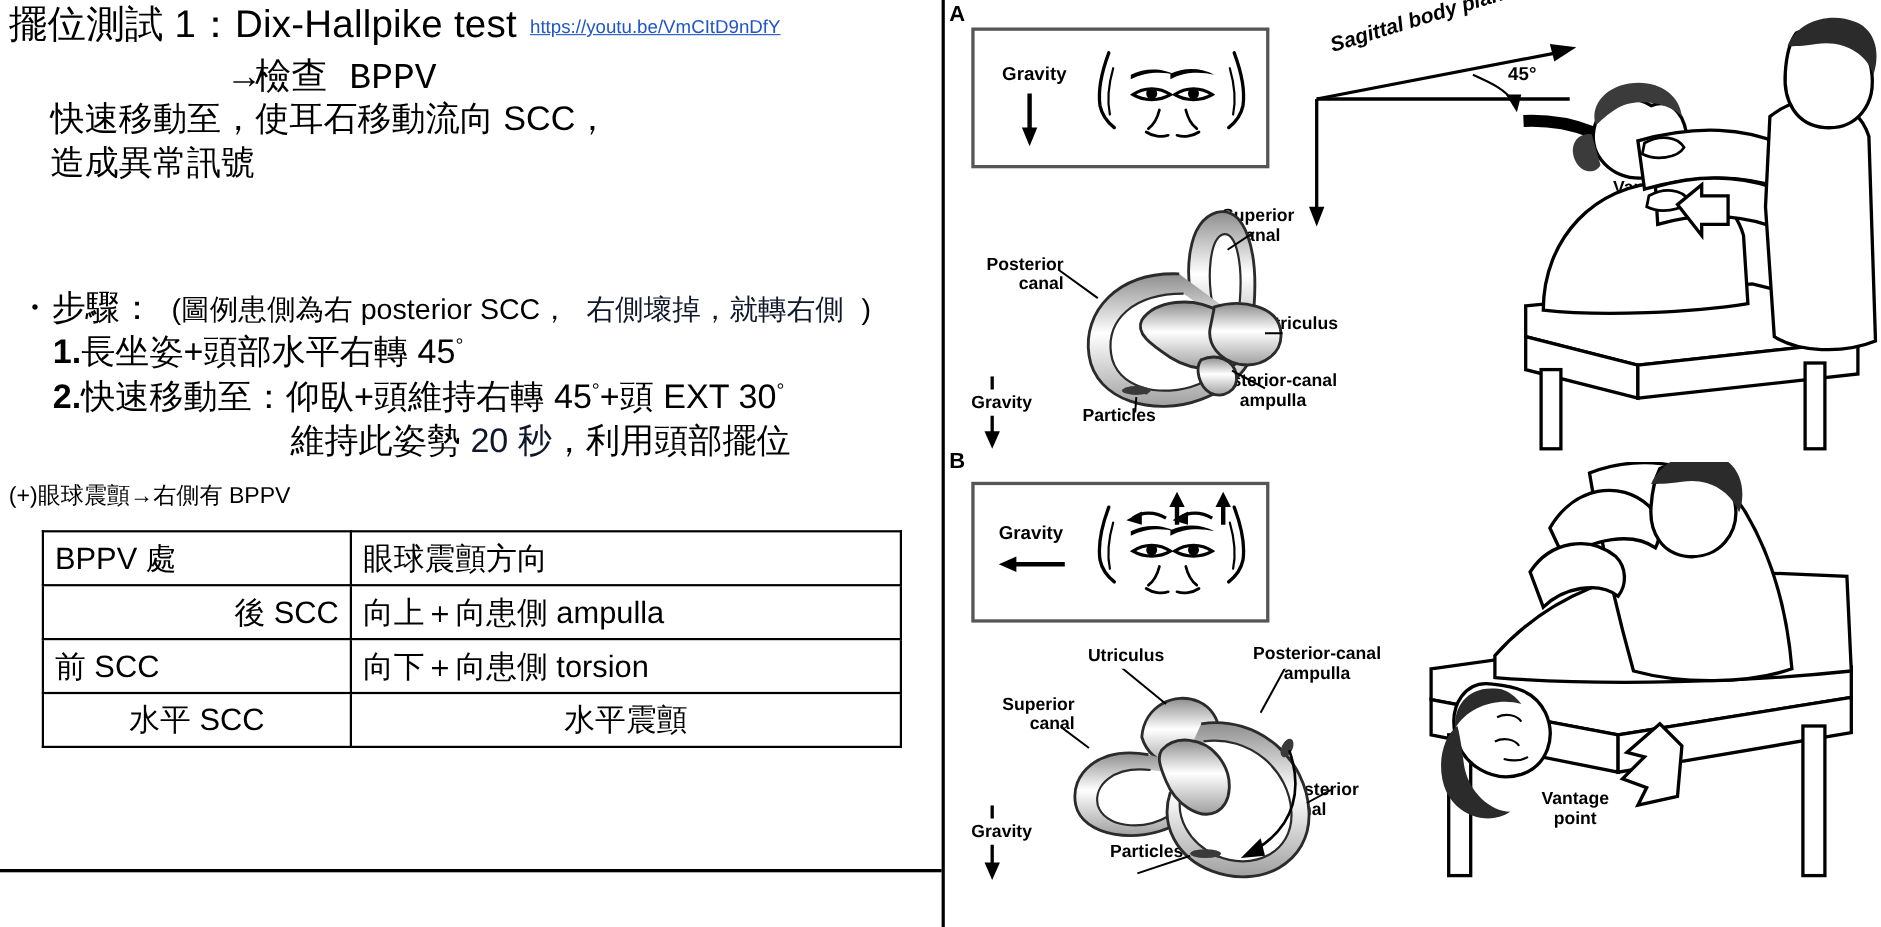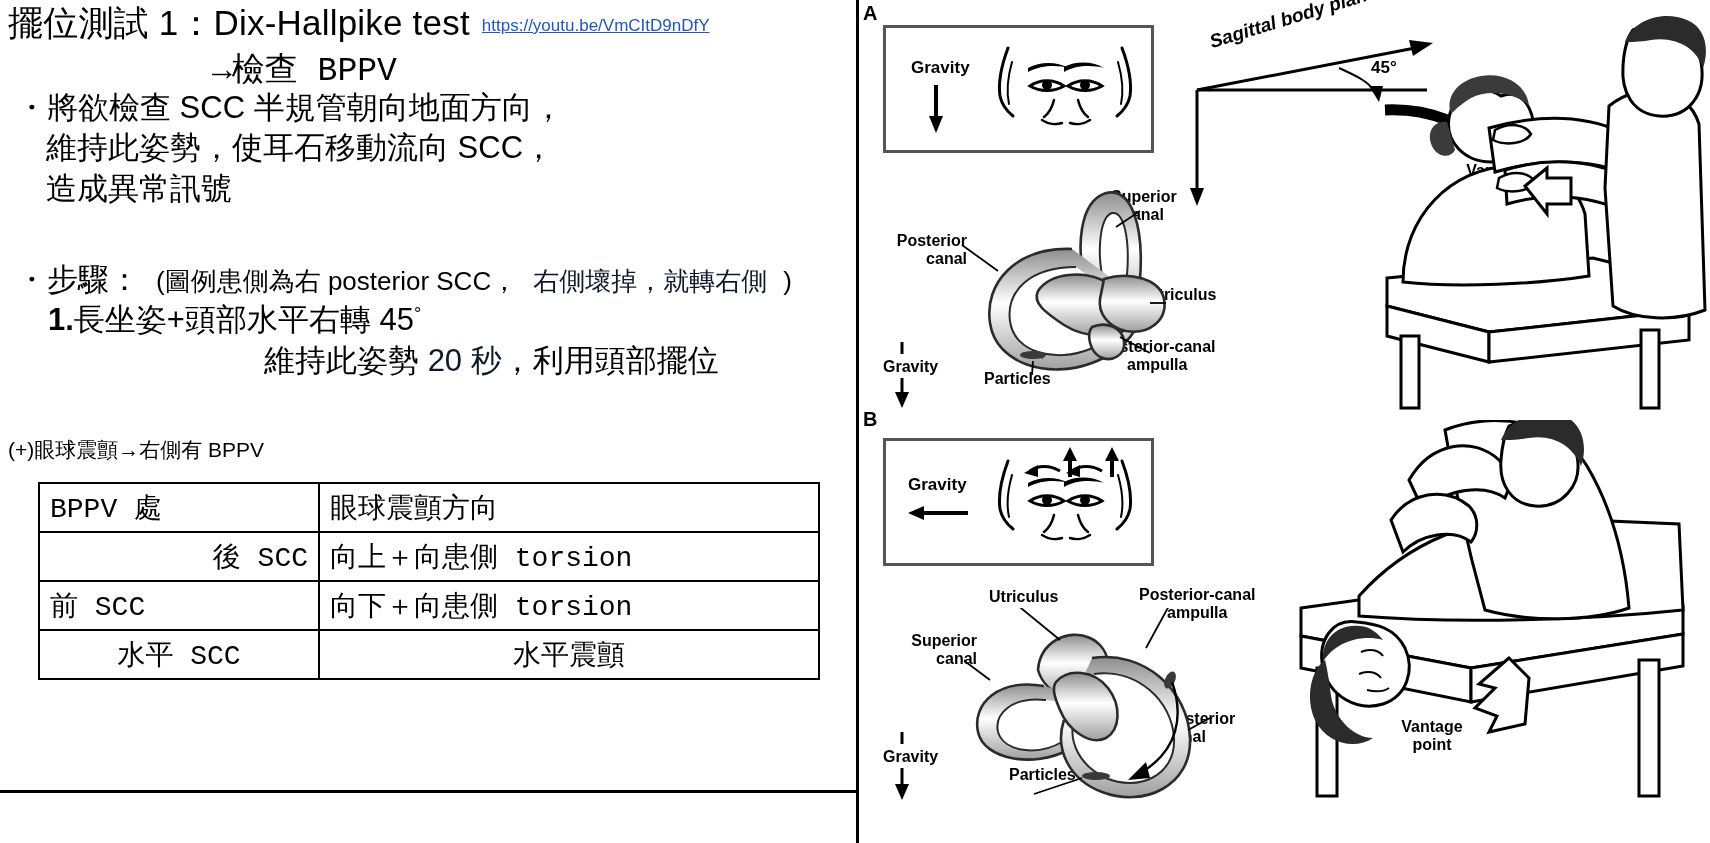--- a/index.html
+++ b/index.html
@@ -56,21 +56,20 @@
     width:780px;border-collapse:collapse;
     table-layout:fixed;
   }
   #scc-table td{
     border:2px solid #000;
     font-size:28px;
     height:45px;
     padding:1px 10px;
     vertical-align:middle;
     white-space:nowrap;
-    font-family:Liberation Mono, monospace;
   }
   #scc-table col.c1{width:280px;}
   #scc-table col.c2{width:500px;}
   .ta-left{text-align:left;}
   .ta-right{text-align:right;}
   .ta-center{text-align:center;}
 
   
   #vdivider{
     position:absolute;left:856px;top:0;width:3px;height:843px;background:#000;
@@ -100,49 +99,49 @@
 
   <div id="left-col">
 
     <div class="title-line">
       <span class="cjk">擺位測試 1：Dix-Hallpike test</span><a class="url-link" href="#">https://youtu.be/VmCItD9nDfY</a>
     </div>
 
     <div class="subtitle-line">→檢查 BPPV</div>
 
     <div class="bullet-block" id="b1">
-      <span class="ln"><span>・</span><span>將欲檢查 SCC 半規管朝向地面方向，</span></span>
-      <span class="ln i">維持此姿勢，使耳石移動流向 SCC，</span>
+      <span class="ln i">快速移動至，使耳石移動流向 SCC，</span>
       <span class="ln i">造成異常訊號</span>
     </div>
 
     <div class="bullet-block" id="b2">
       <span class="ln"><span>・</span><span>步驟：</span><span class="small-paren">(圖例患側為右 posterior SCC，</span><span class="small-paren red">右側壞掉，就轉右側</span><span class="small-paren">)</span></span>
 
       <span class="ln i"><span class="num">1.</span><span>長坐姿+頭部水平右轉 45</span><span class="deg">°</span></span>
 
+      <span class="ln i"><span class="num">2.</span><span>快速移動至：仰臥+頭維持右轉 45</span><span class="deg">°</span><span>+頭 EXT 30</span><span class="deg">°</span></span>
 
       <span class="ln i2"><span>維持此姿勢 </span><span class="red">20 秒</span><span>，利用頭部擺位</span></span>
     </div>
 
     <div id="plusline">(+)眼球震顫→右側有 BPPV</div>
 
     <table id="scc-table">
       <colgroup>
           <col class="c1">
           <col class="c2">
         </colgroup>
       <tbody>
         <tr>
           <td class="ta-left">BPPV 處</td>
           <td class="ta-left">眼球震顫方向</td>
         </tr>
         <tr>
           <td class="ta-right">後 SCC</td>
-          <td class="ta-left">向上＋向患側 torsion</td>
+          <td class="ta-left">向上＋向患側 ampulla</td>
         </tr>
         <tr>
           <td class="ta-left">前 SCC</td>
           <td class="ta-left">向下＋向患側 torsion</td>
         </tr>
         <tr>
           <td class="ta-center">水平 SCC</td>
           <td class="ta-center">水平震顫</td>
         </tr>
       </tbody>

